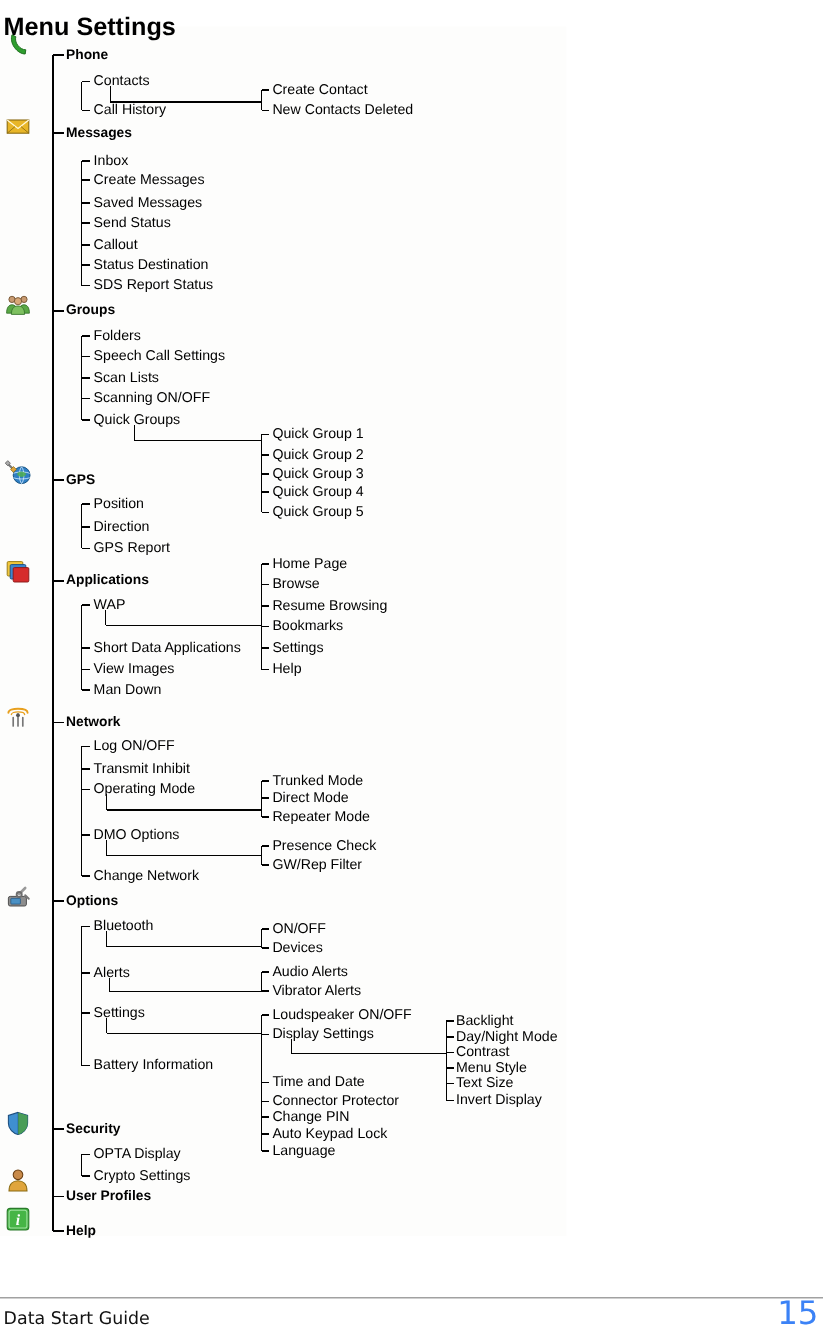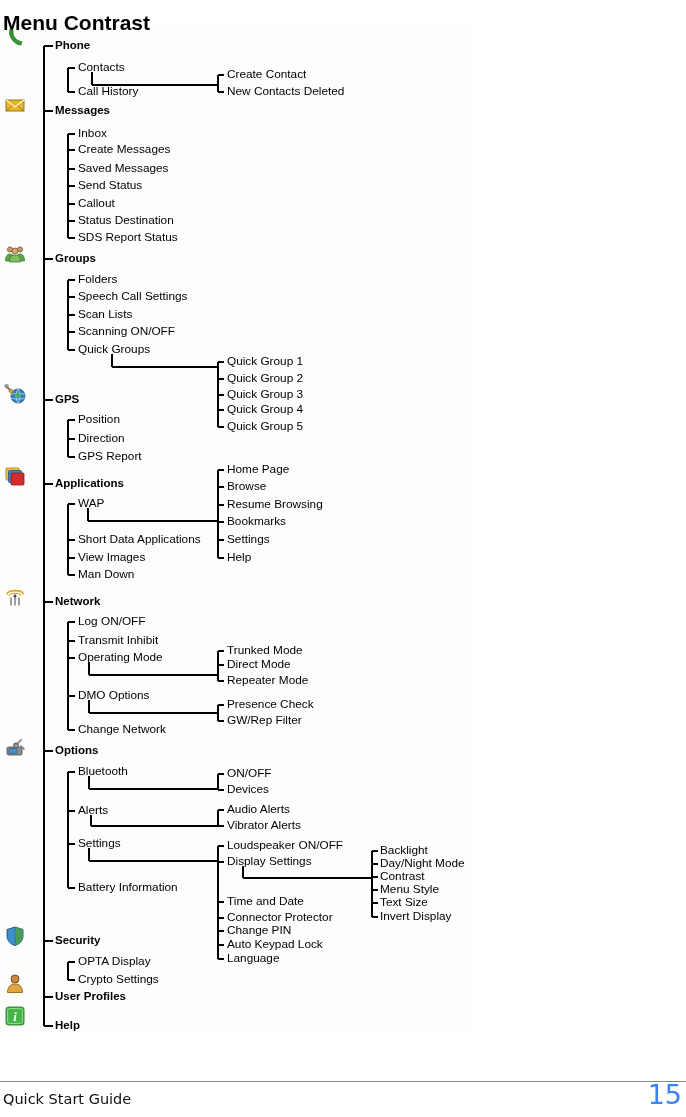--- a/index.html
+++ b/index.html
@@ -79,21 +79,21 @@
   line.tree-line { stroke: #000000; stroke-width: 1.4; shape-rendering: crispEdges; }
   line.tree-line.thin { stroke-width: 1.1; }
 </style>
 </head>
 <body>
 
 <div id="page">
 
   <div id="bg-panel"></div>
 
-  <h1 id="page-title">Menu Contrast</h1>
+  <h1 id="page-title">Menu Settings</h1>
 
   <svg id="tree-svg" viewBox="0 0 686 1035" xmlns="http://www.w3.org/2000/svg">
       <line x1="44" y1="46" x2="44" y2="1026" class="tree-line"></line>
       <line x1="44" y1="46" x2="53" y2="46" class="tree-line"></line>
       <text x="55" y="46" class="node-label lvl1">Phone</text>
       <line x1="44" y1="111" x2="53" y2="111" class="tree-line"></line>
       <text x="55" y="111" class="node-label lvl1">Messages</text>
       <line x1="44" y1="259" x2="53" y2="259" class="tree-line"></line>
       <text x="55" y="259" class="node-label lvl1">Groups</text>
       <line x1="44" y1="400" x2="53" y2="400" class="tree-line"></line>
@@ -334,16 +334,16 @@
           <path d="M3.5 20.5 C3.5 14.5 7 12 11 12 C15 12 18.5 14.5 18.5 20.5 Z" fill="#e0a53c" stroke="#8a6a10" stroke-width="0.9"></path>
         </svg></div>
       <div class="menu-icon" style="left: 4px; top: 1005px;"><svg width="22" height="22" viewBox="0 0 22 22" xmlns="http://www.w3.org/2000/svg">
           <rect x="2" y="2" width="18" height="18" rx="2.5" fill="#46b546" stroke="#2a7a2a" stroke-width="0.9"></rect>
           <rect x="3.6" y="3.6" width="14.8" height="14.8" rx="1.8" fill="none" stroke="#9fe09f" stroke-width="0.9"></rect>
           <text x="11" y="16" text-anchor="middle" font-family="Liberation Serif, serif" font-style="italic" font-size="13" font-weight="bold" fill="#ffffff">i</text>
         </svg></div>
     </div>
 
   <div id="footer-rule"></div>
-  <div id="footer-left">Quick Start Guide</div>
+  <div id="footer-left">Data Start Guide</div>
   <div id="footer-page">15</div>
 
 </div>
 
 </body></html>

